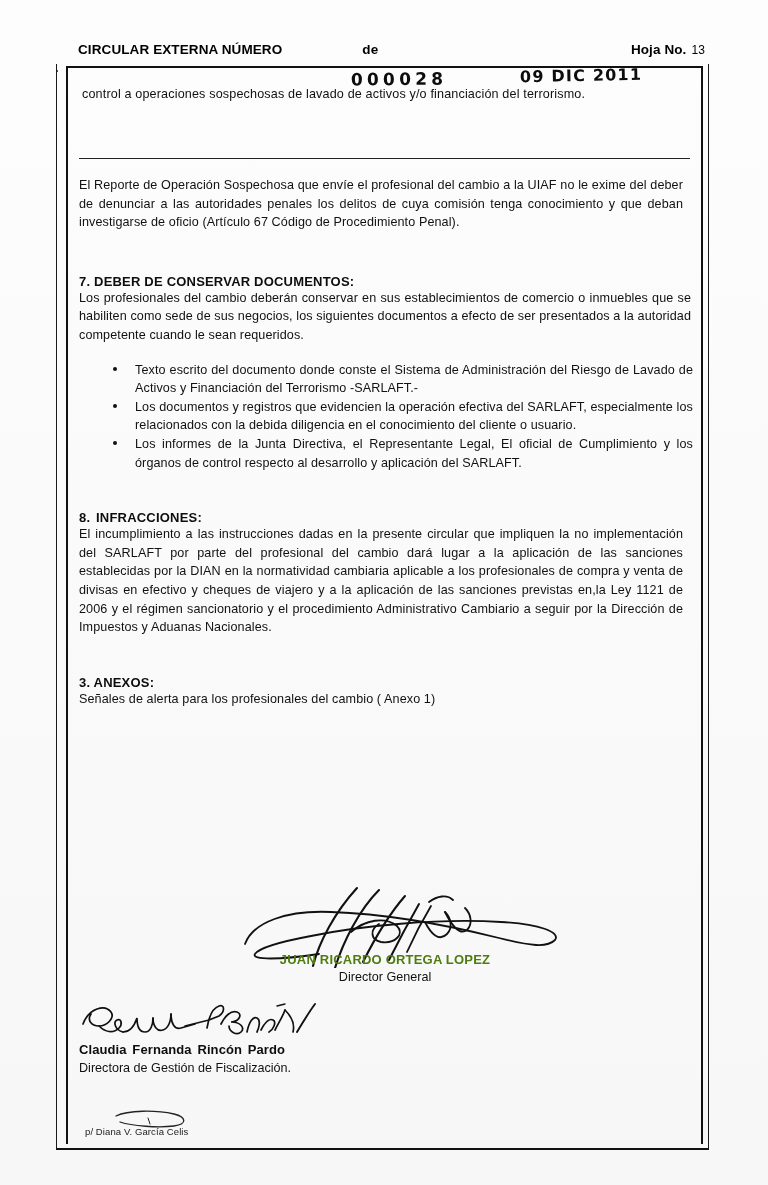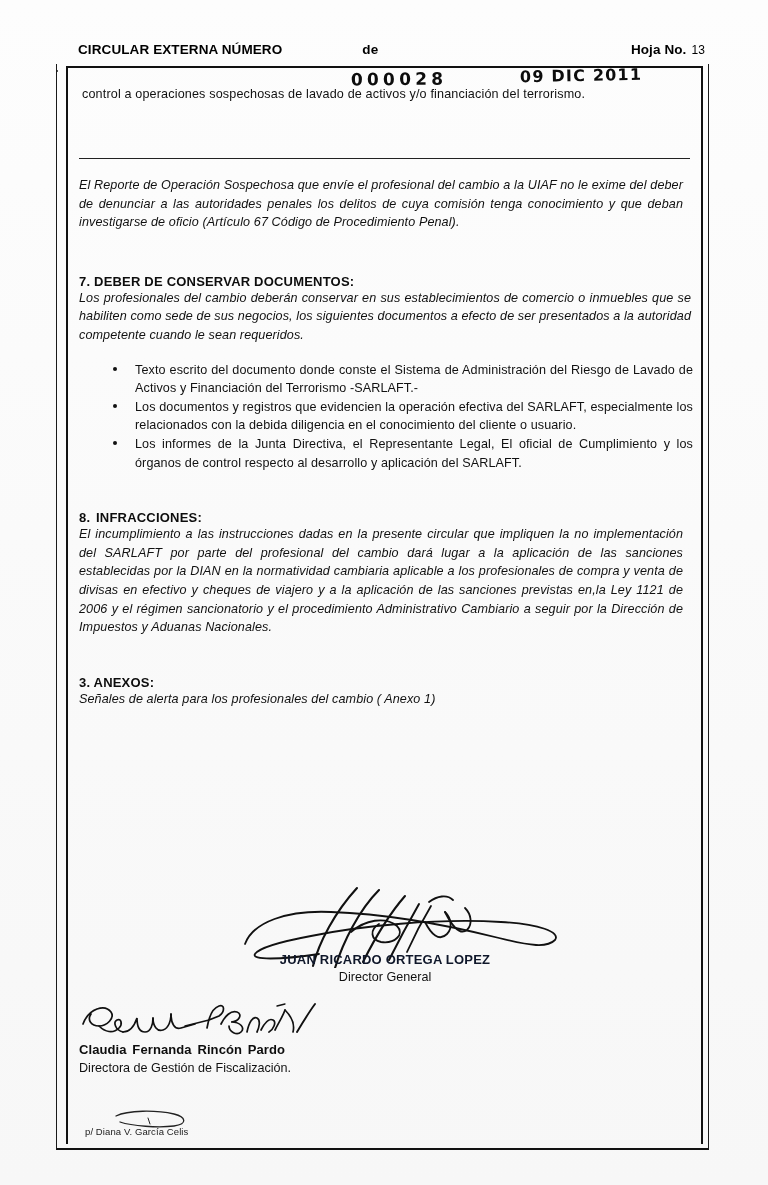--- a/index.html
+++ b/index.html
@@ -170,21 +170,20 @@
   .sec-8-title { margin-left: 8px; word-spacing: 2px; }
   .sec-9-title { margin-left: 8px; }
 
   p.para {
     font-size: 12.6px;
     line-height: 18.6px;
     text-align: justify;
     margin: 0;
     color: #111;
     letter-spacing: .1px;
-    font-style: italic;
   }
   .p-6 { margin-top: 30px; margin-left: 8px; width: 604px; }
   .p-7 { margin-top: 20px; width: 612px; }
   .p-8 { margin-top: 29px; margin-left: 8px; width: 604px; }
   .p-9 { margin-top: 18px; margin-left: 8px; text-align: left; }
 
   .gap-6-7 { height: 42px; }
   .gap-7-list { height: 16px; }
   .gap-list-8 { height: 38px; }
   .gap-8-9 { height: 38px; }
@@ -231,21 +230,21 @@
   }
   .sig-name-1 {
     position: absolute;
     left: 0;
     top: 52px;
     width: 612px;
     text-align: center;
     font-size: 13px;
     font-weight: bold;
     letter-spacing: .2px;
-    color: #0f172a;
+    color: #4d7c0f;
   }
   .sig-role-1 {
     position: absolute;
     left: 0;
     top: 70px;
     width: 612px;
     text-align: center;
     font-size: 12.6px;
     color: #111;
   }

